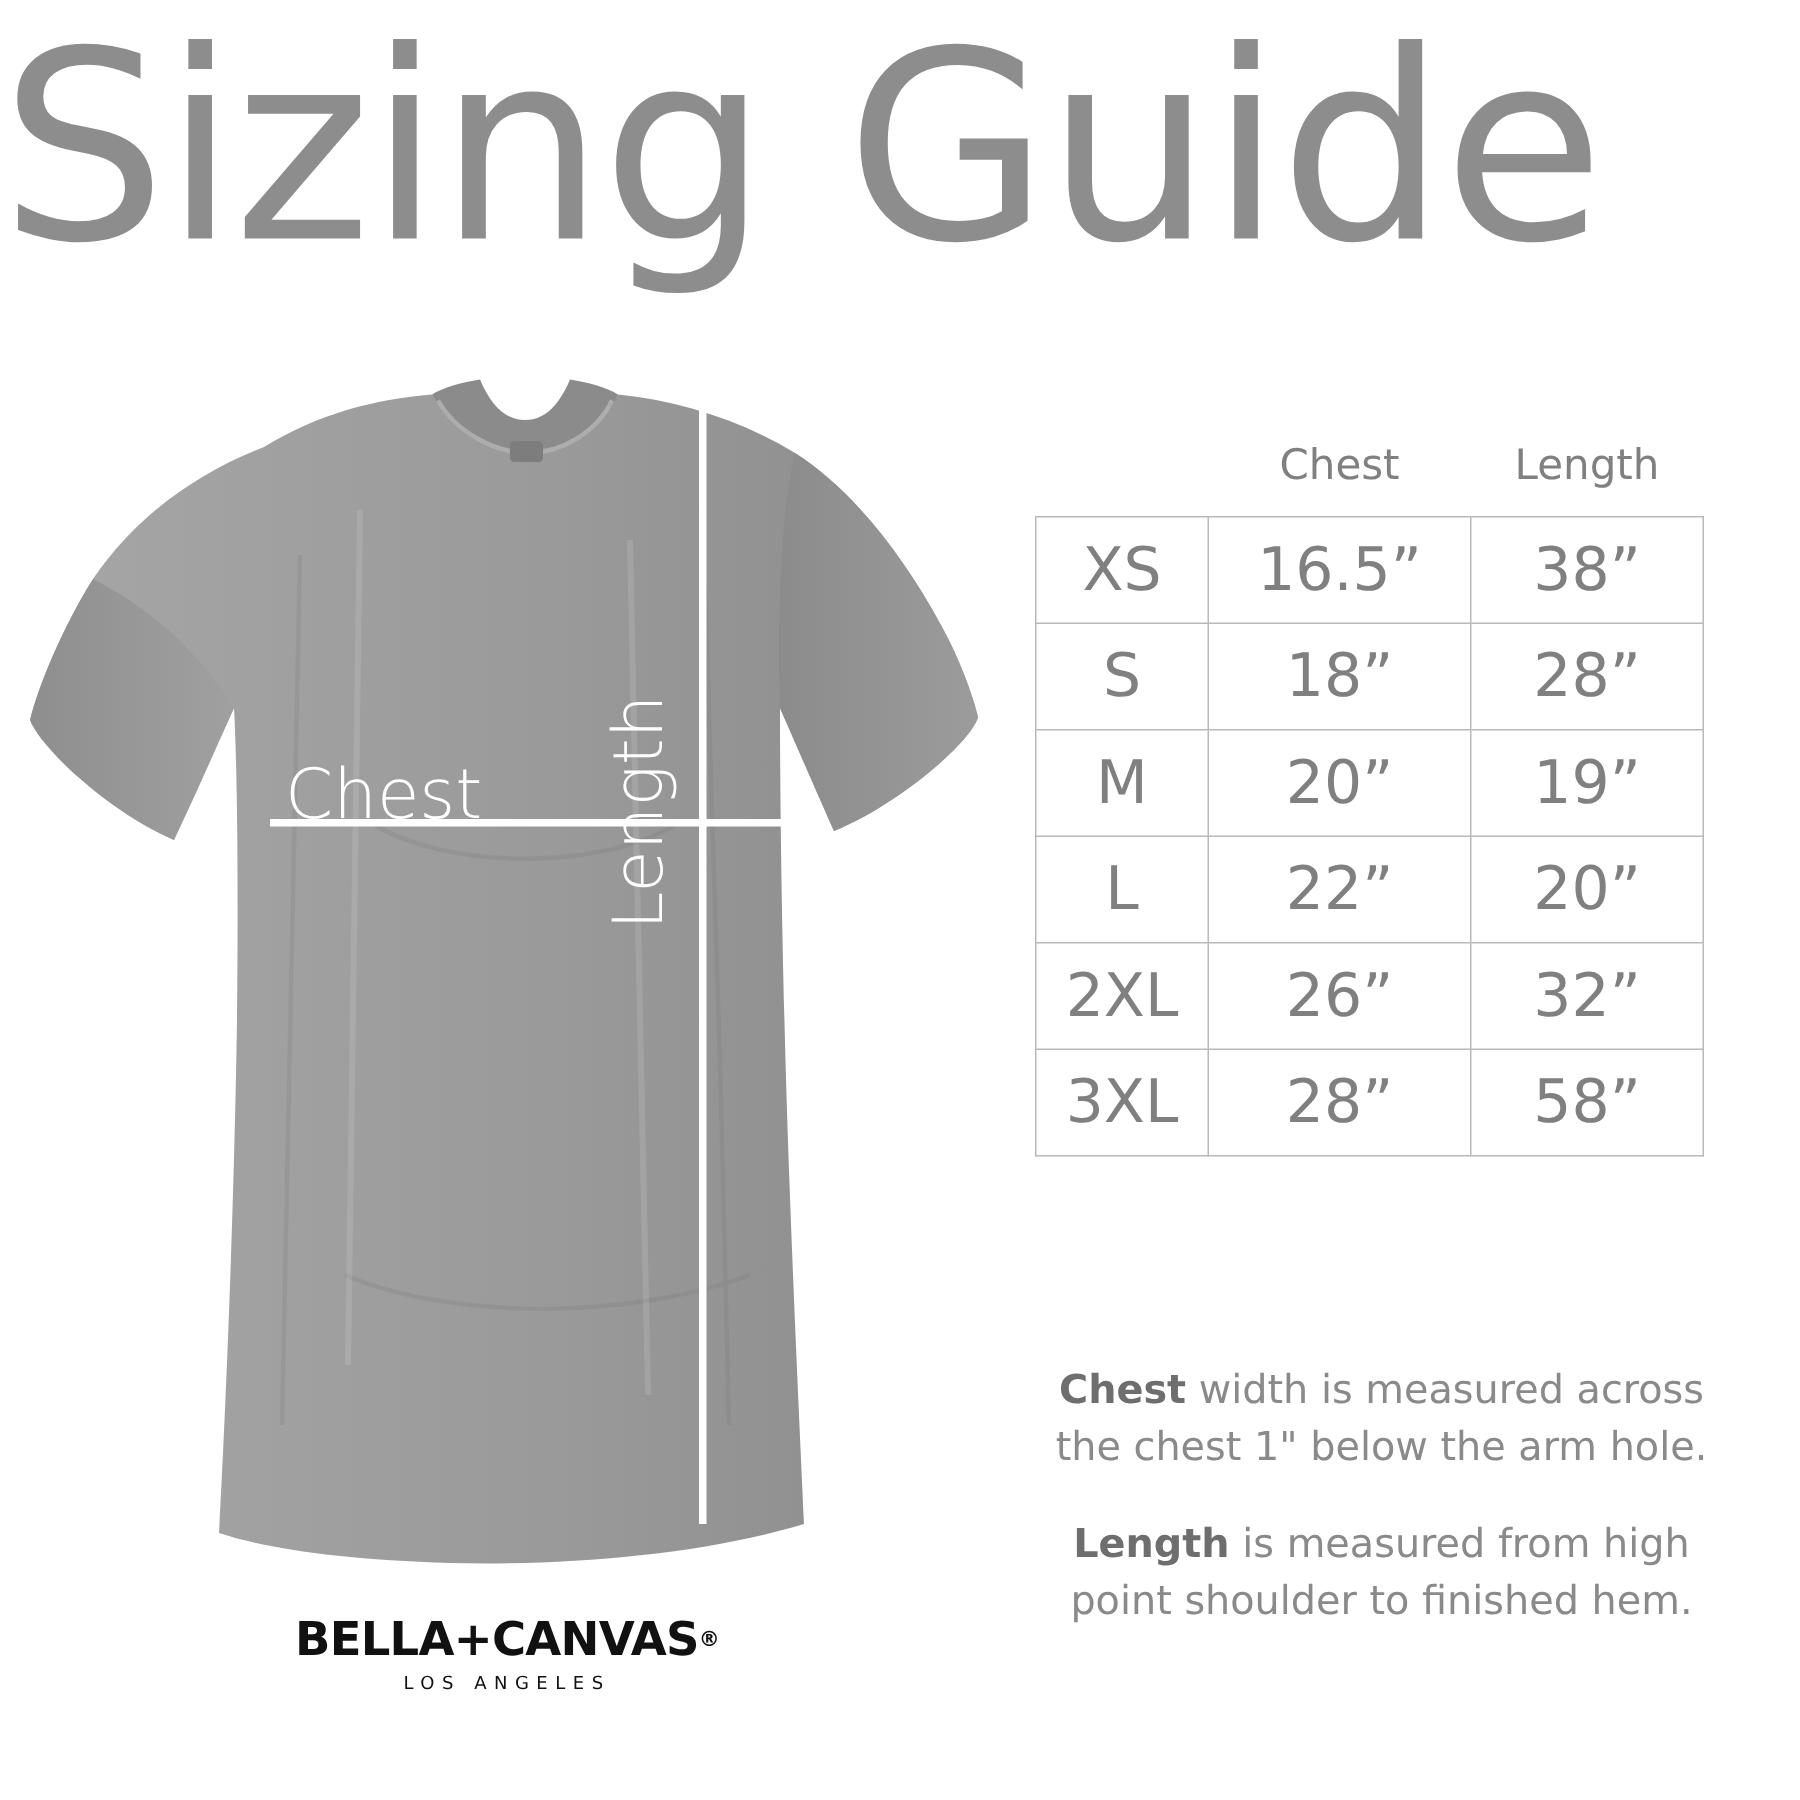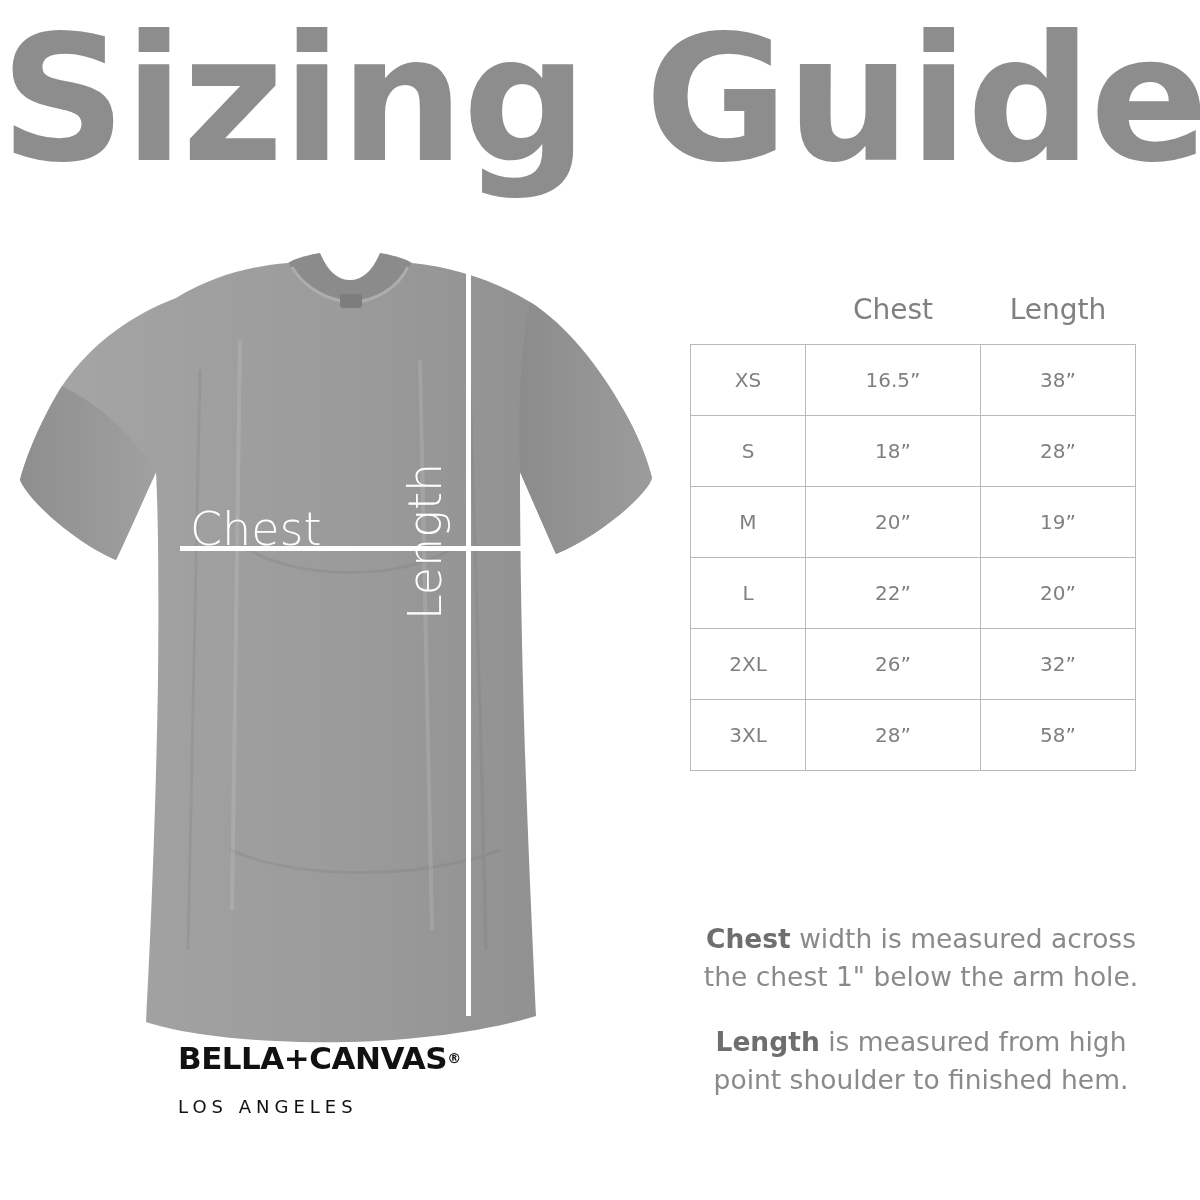--- a/index.html
+++ b/index.html
@@ -16,21 +16,21 @@
   }
 
   
   .page-title {
     position: absolute;
     top: 8px;
     left: 0;
     width: 1200px;
     text-align: left;
     font-family: "DejaVu Sans", sans-serif;
-    font-weight: 700;
+    font-weight: 400;
     font-size: 175px;
     line-height: 1.05;
     letter-spacing: -2px;
     color: #8d8d8d;
     white-space: nowrap;
   }
 
   
   .shirt-area {
     position: absolute;
@@ -89,39 +89,40 @@
     color: #ffffff;
     transform: rotate(-90deg);
     transform-origin: 0 0;
     white-space: nowrap;
   }
 
   
   .brand-block {
     position: absolute;
     left: 178px;
-    top: 1040px;
+    top: 1075px;
     width: 320px;
+    text-align: center;
   }
   .brand-name {
     font-family: "DejaVu Sans", sans-serif;
     font-weight: 700;
     font-size: 31px;
     letter-spacing: -0.5px;
     color: #111111;
     white-space: nowrap;
   }
   .brand-name .reg {
     font-size: 14px;
     vertical-align: 6px;
   }
   .brand-sub {
-    margin-top: 20px;
-    font-family: "DejaVu Sans", sans-serif;
-    font-size: 18px;
+    margin-top: 4px;
+    font-family: "DejaVu Sans", sans-serif;
+    font-size: 12px;
     letter-spacing: 5px;
     color: #111111;
   }
 
   
   .size-table-wrap {
     position: absolute;
     left: 690px;
     top: 292px;
     width: 445px;
@@ -140,39 +141,39 @@
   }
   table.size-table thead th {
     border: none;
     font-size: 28px;
     padding-bottom: 18px;
     color: #808080;
   }
   table.size-table tbody td {
     border: 1px solid #b9b9b9;
     height: 68px;
-    font-size: 20px;
+    font-size: 40px;
   }
   table.size-table col.c-size { width: 115px; }
   table.size-table col.c-chest { width: 175px; }
   table.size-table col.c-length { width: 155px; }
 
   
   .notes {
     position: absolute;
     left: 686px;
     top: 908px;
     width: 470px;
     font-family: "DejaVu Sans", sans-serif;
     font-size: 26.5px;
     line-height: 1.42;
     color: #8a8a8a;
     text-align: center;
   }
-  .notes p { margin: 12px 0 28px 0; }
+  .notes p { margin: 0 0 28px 0; }
   .notes b { color: #6e6e6e; font-weight: 700; }
 </style>
 </head>
 <body>
 
 <div class="page-title">Sizing Guide</div>
 
 <div class="shirt-area">
 
   <svg class="shirt-svg" width="660" height="810" viewBox="0 0 660 810">

